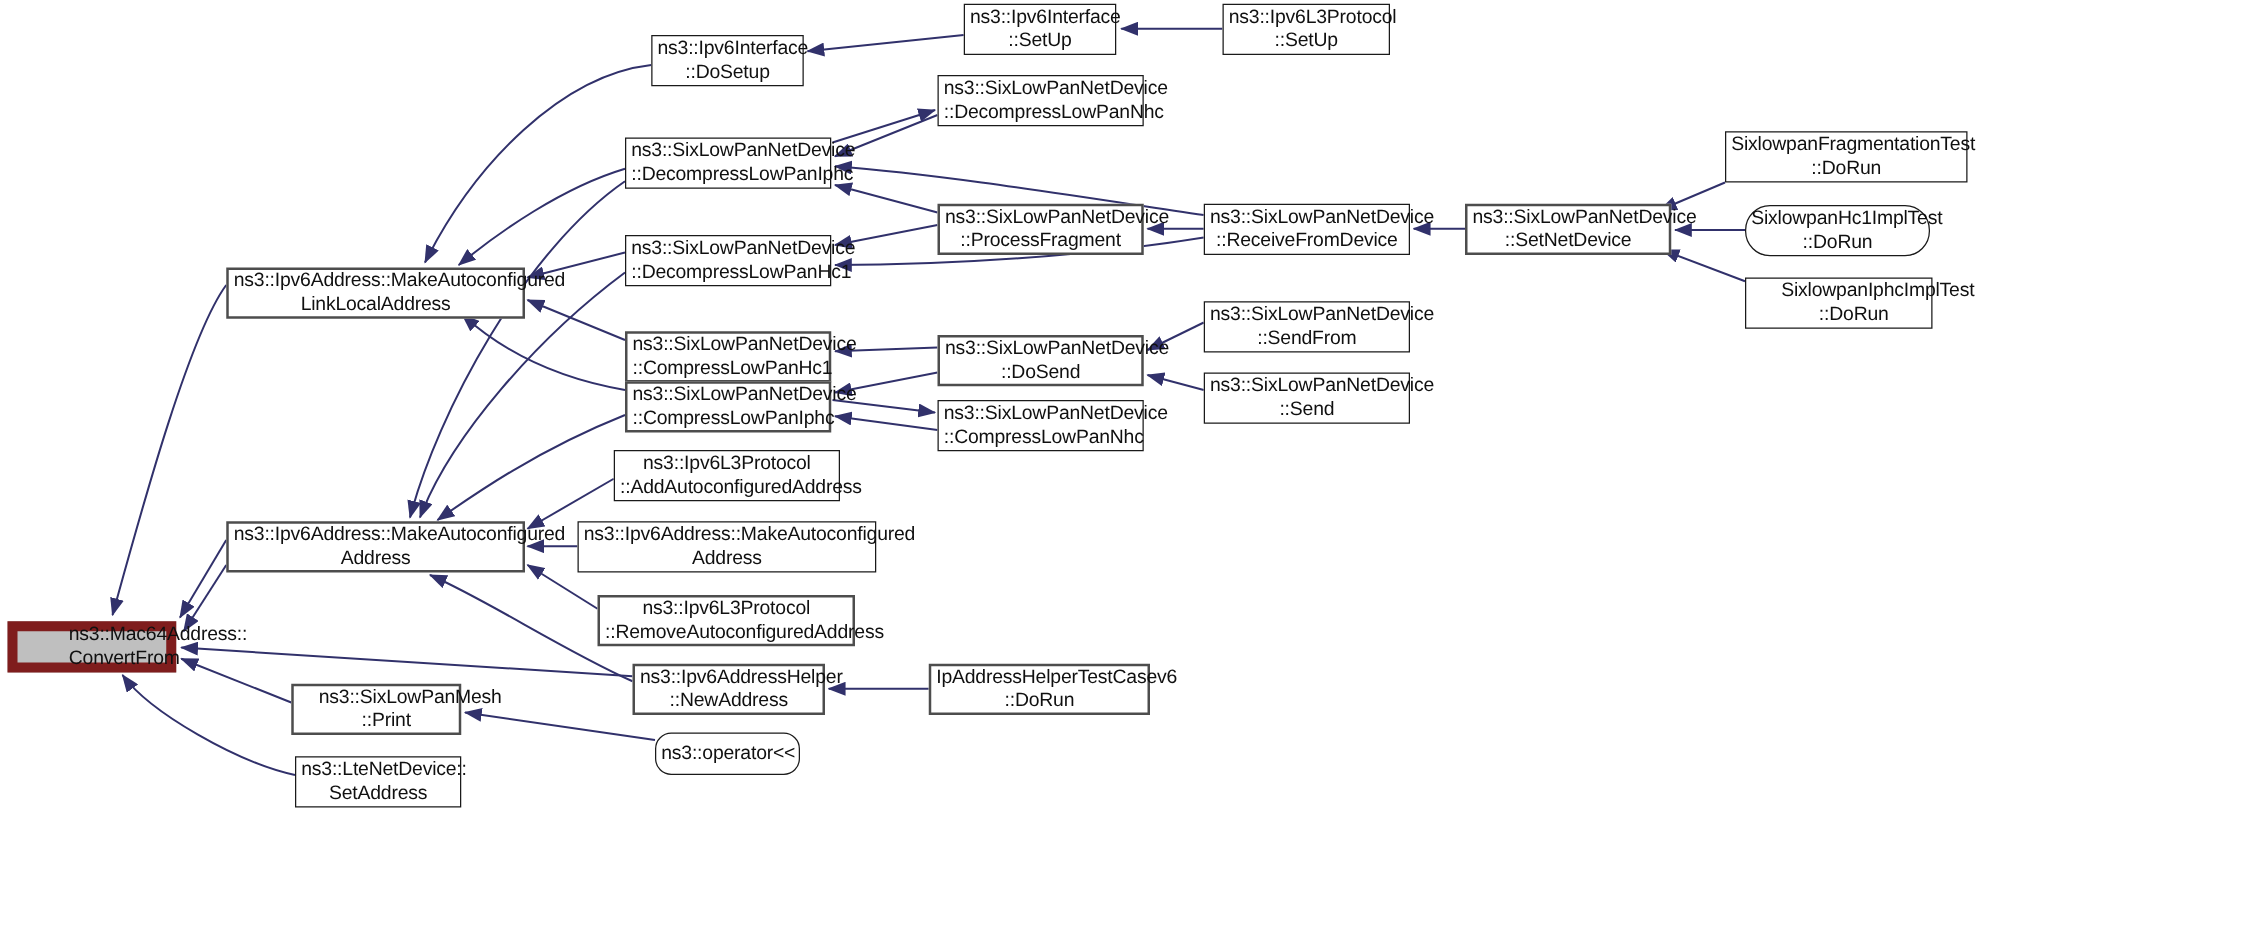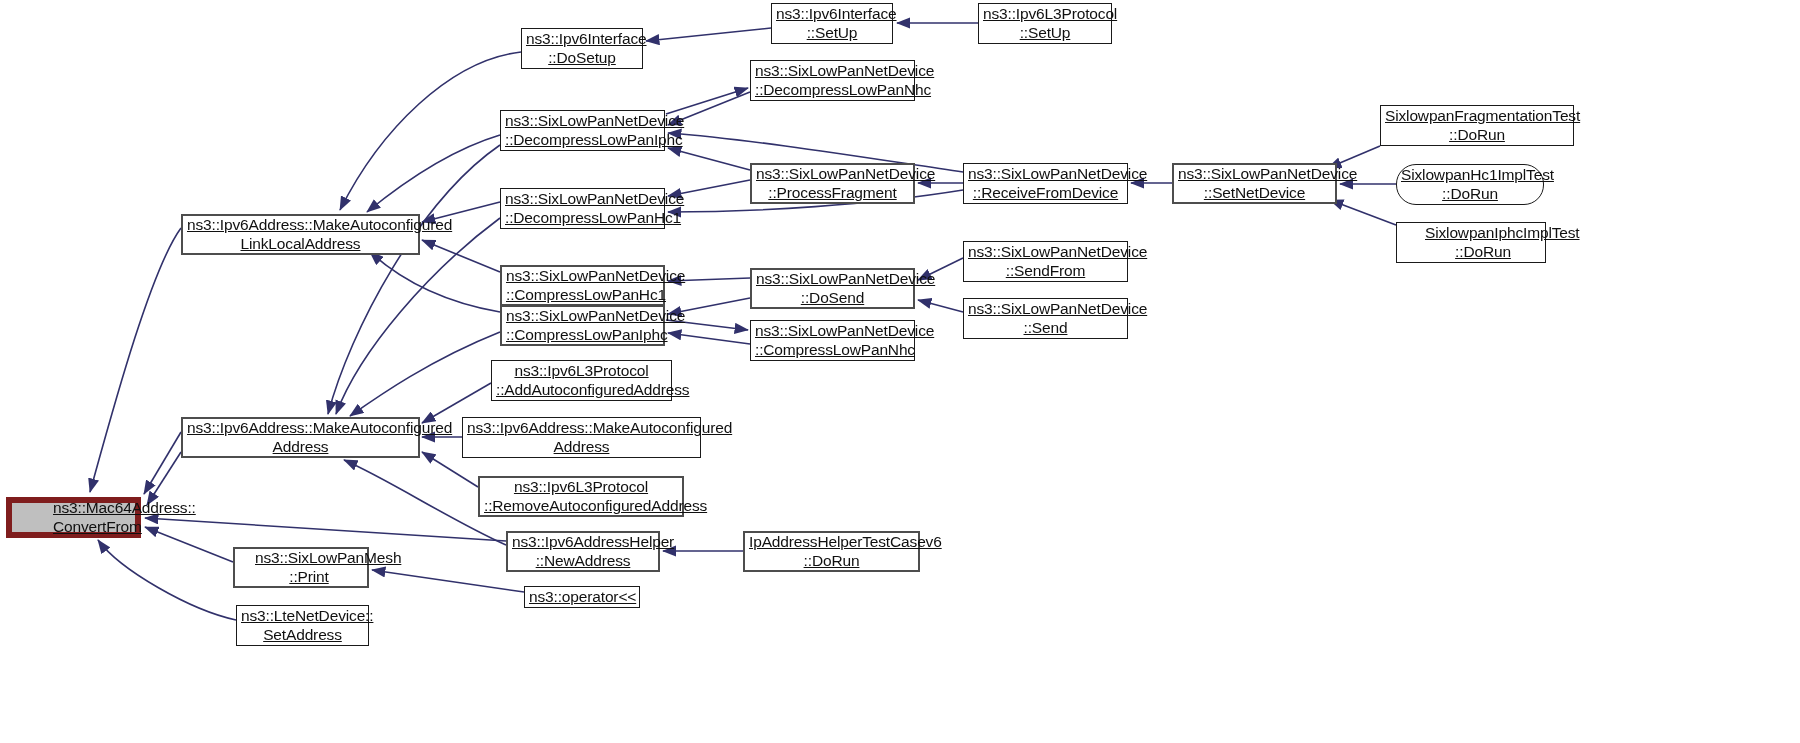--- a/index.html
+++ b/index.html
@@ -43,28 +43,27 @@
     text-align: center;
     background: #ffffff;
     border: 1px solid #1a1a1a;
     color: #101010;
     font-size: 15.5px;
     line-height: 1.18;
     letter-spacing: -0.15px;
     white-space: pre-line;
     padding: 0 4px;
     cursor: pointer;
-    text-decoration: underline;
   }
   .gnode.thick {
     border: 2px solid #4d4d4d;
   }
   .gnode.current {
     background: #bfbfbf;
-    border: 6px solid #7f1d1d;
+    border: 8px solid #7f1d1d;
     cursor: default;
     padding-left: 41px;
   }
   .gnode .lbl {
     display: block;
     width: 100%;
   }
 </style>
 </head>
 <body>
@@ -140,21 +139,21 @@
       <div class="gnode thick" style="left: 500px; top: 305px; width: 165px; height: 41px;"><span class="lbl">ns3::SixLowPanNetDevice
 ::CompressLowPanIphc</span></div>
       <div class="gnode" style="left: 491px; top: 360px; width: 181px; height: 41px;"><span class="lbl">ns3::Ipv6L3Protocol
 ::AddAutoconfiguredAddress</span></div>
       <div class="gnode" style="left: 462px; top: 417px; width: 239px; height: 41px;"><span class="lbl">ns3::Ipv6Address::MakeAutoconfigured
 Address</span></div>
       <div class="gnode thick" style="left: 478px; top: 476px; width: 206px; height: 41px;"><span class="lbl">ns3::Ipv6L3Protocol
 ::RemoveAutoconfiguredAddress</span></div>
       <div class="gnode thick" style="left: 506px; top: 531px; width: 154px; height: 41px;"><span class="lbl">ns3::Ipv6AddressHelper
 ::NewAddress</span></div>
-      <div class="gnode" style="left: 524px; top: 586px; width: 116px; height: 22px;"><span class="lbl">ns3::operator&lt;&lt;</span></div>
+      <div class="gnode" style="left: 524px; top: 586px; width: 116px; height: 34px; border-radius: 13px;"><span class="lbl">ns3::operator&lt;&lt;</span></div>
       <div class="gnode" style="left: 771px; top: 3px; width: 122px; height: 41px;"><span class="lbl">ns3::Ipv6Interface
 ::SetUp</span></div>
       <div class="gnode" style="left: 750px; top: 60px; width: 165px; height: 41px;"><span class="lbl">ns3::SixLowPanNetDevice
 ::DecompressLowPanNhc</span></div>
       <div class="gnode thick" style="left: 750px; top: 163px; width: 165px; height: 41px;"><span class="lbl">ns3::SixLowPanNetDevice
 ::ProcessFragment</span></div>
       <div class="gnode thick" style="left: 750px; top: 268px; width: 165px; height: 41px;"><span class="lbl">ns3::SixLowPanNetDevice
 ::DoSend</span></div>
       <div class="gnode" style="left: 750px; top: 320px; width: 165px; height: 41px;"><span class="lbl">ns3::SixLowPanNetDevice
 ::CompressLowPanNhc</span></div>

